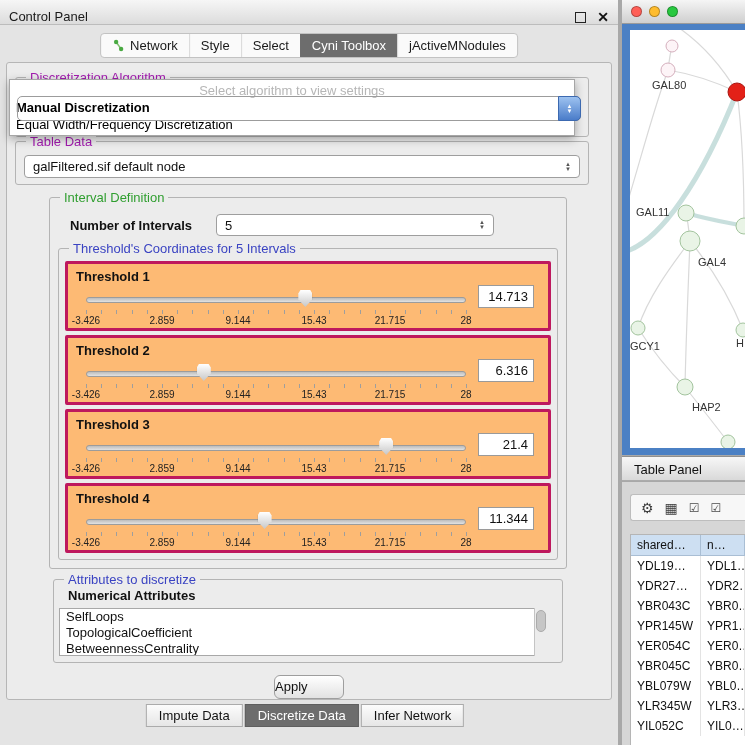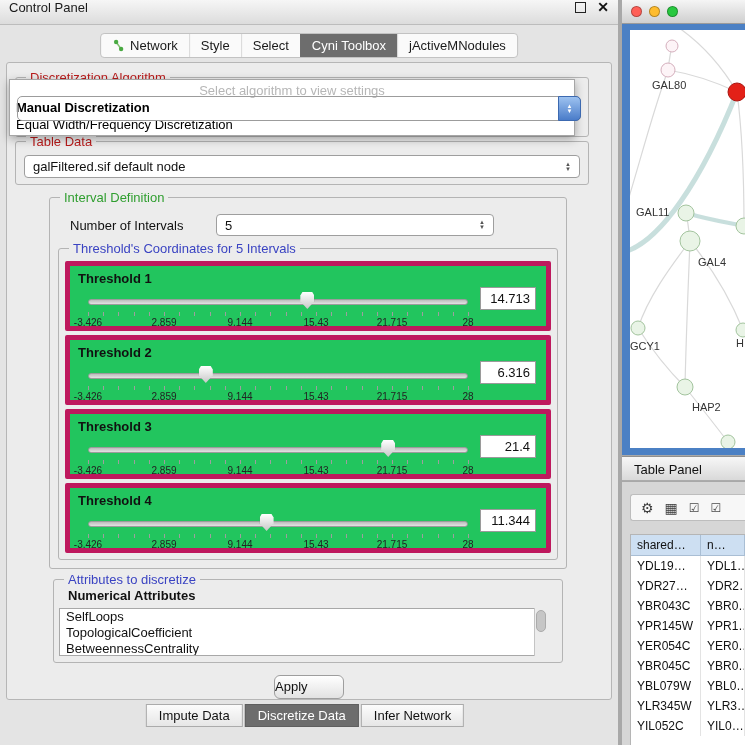--- a/index.html
+++ b/index.html
@@ -2,37 +2,37 @@
 <html><head>
 <meta charset="utf-8">
 <style>
   html,body{margin:0;padding:0}
   body{width:745px;height:745px;position:relative;overflow:hidden;background:#a8a8a8;
        font-family:"Liberation Sans",sans-serif;color:#111;-webkit-font-smoothing:antialiased}
 
   
   #control-panel{position:absolute;left:0;top:0;width:618px;height:745px;background:#e4e4e4}
   .titlebar{height:25px;background:linear-gradient(#f6f6f6,#dcdcdc);border-bottom:1px solid #bcbcbc;
-            display:flex;align-items:flex-start;padding:0 9px;box-sizing:border-box}
+            display:flex;align-items:flex-end;padding:0 9px;box-sizing:border-box}
   .titlebar .t{font-size:13px;color:#1a1a1a}
   .win-icons{margin-left:auto;display:flex;gap:11px;align-items:center}
   .float-icon{width:9px;height:9px;border:1.5px solid #222;background:transparent}
   .close-icon{font-size:14px;font-weight:bold;color:#111;line-height:1}
 
   .top-tabs{position:absolute;top:33px;left:50%;transform:translateX(-50%);display:flex;align-items:stretch;
             background:#fafafa;border:1px solid #c2c2c2;border-radius:4px;height:23px;overflow:hidden;white-space:nowrap}
   .tab{display:flex;align-items:center;gap:5px;padding:0 11px;font-size:13px;color:#1a1a1a;border-left:1px solid #d8d8d8}
   .tab:first-child{border-left:none}
   .tab.selected{background:#6d6d6d;color:#fff;border-left-color:#6d6d6d}
 
   .content{position:absolute;left:6px;top:62px;width:604px;height:636px;background:#ececec;
            border:1px solid #b6b6b6;border-radius:3px}
 
   .group{position:absolute;border:1px solid #b4b4b4;border-radius:3px;box-sizing:border-box}
-  .gtitle{position:absolute;top:-8px;left:10px;background:#ececec;padding:0 4px;font-size:13px;color:#b91c1c;white-space:nowrap}
+  .gtitle{position:absolute;top:-8px;left:10px;background:#ececec;padding:0 4px;font-size:13px;color:#a21caf;white-space:nowrap}
   .gtitle.green{color:#2f9e2f}
   .gtitle.blue{color:#3a43c2}
 
   
   #discretization-group{left:8px;top:14px;width:574px;height:60px}
   .popup{position:absolute;left:2px;top:16px;width:566px;height:57px;background:#fff;border:1px solid #a6a6a6;
          box-shadow:0 3px 9px rgba(0,0,0,.32);z-index:40;box-sizing:border-box}
   .popup-placeholder{text-align:center;color:#b6b6b6;font-size:13px;margin-top:3px}
   .popup-opt{font-size:13px;color:#000;padding-left:6px;margin-top:2px}
   .popup-opt.bold{font-weight:bold}
@@ -45,25 +45,25 @@
 
   
   #table-data-group{left:8px;top:78px;width:574px;height:44px}
   .combo{position:absolute;background:#fff;border:1px solid #9e9e9e;border-radius:4px;font-size:13px;
          display:flex;align-items:center;padding:0 8px;box-sizing:border-box}
   #table-data-combo{left:8px;right:8px;top:13px;height:23px}
   .stepper{margin-left:auto;display:flex;flex-direction:column;color:#555;font-size:6px;line-height:5px}
 
   
   #interval-group{left:42px;top:134px;width:518px;height:372px}
-  .noi-label{position:absolute;left:20px;top:20px;font-weight:normal;font-size:13px}
+  .noi-label{position:absolute;left:20px;top:20px;font-weight:bold;font-size:13px}
   #noi-combo{left:166px;top:16px;width:278px;height:22px}
   #thresholds-group{left:8px;top:50px;width:500px;height:312px}
 
-  .tpanel{position:absolute;left:6px;width:486px;height:70px;border:5px solid #be185d;background:#22c55e;border-radius:2px;box-sizing:border-box}
+  .tpanel{position:absolute;left:6px;width:486px;height:70px;border:3px solid #be185d;background:#fdba74;border-radius:2px;box-sizing:border-box}
   .t-label{position:absolute;left:8px;top:5px;font-weight:bold;font-size:13px}
   .slider{position:absolute;left:18px;top:26px;width:380px;height:18px}
   .track{position:absolute;left:0;right:0;top:7px;height:4px;background:linear-gradient(#bdbdbd,#e2e2e2);
          border:1px solid #9c9c9c;border-radius:3px}
   .thumb{position:absolute;top:0;width:14px;height:17px;background:linear-gradient(#ffffff,#c7c7c7);
          clip-path:polygon(15% 0,85% 0,100% 20%,100% 55%,50% 100%,0 55%,0 20%);
          filter:drop-shadow(0 0 1px #777);transform:translateX(-50%)}
   .ticks{position:absolute;left:18px;top:46px;width:380px;height:4px;border-right:1px solid #9e9e9e;
          background-image:repeating-linear-gradient(90deg,#9e9e9e 0 1px,transparent 1px 15.2px)}
   .tick-labels{position:absolute;left:18px;top:51px;width:380px;height:12px;font-size:10px;color:#222}

